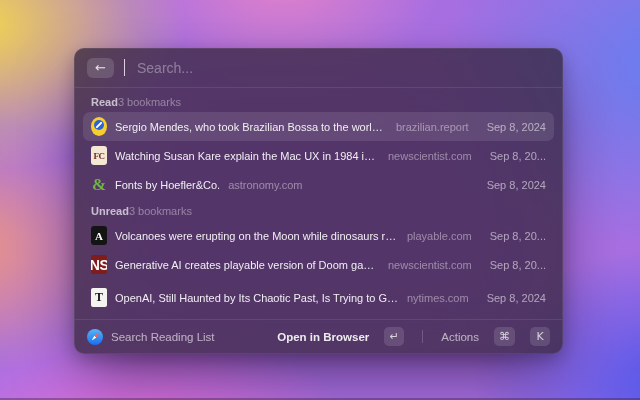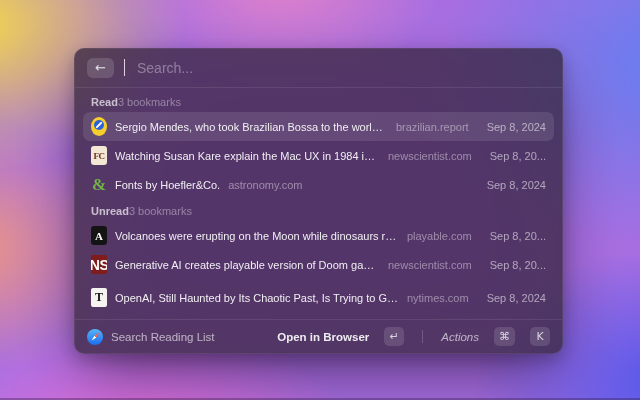--- a/index.html
+++ b/index.html
@@ -108,21 +108,21 @@
   }
   .safari-icon::after {
     content: ""; position: absolute; left: 6.5px; top: 2.5px; width: 3px; height: 11px;
     background: linear-gradient(0deg, #ffffff 50%, #ff5d4d 50%);
     clip-path: polygon(50% 0, 100% 50%, 50% 100%, 0 50%);
     transform: rotate(45deg);
   }
   .footer-cmd { font-size: 11.5px; color: rgba(255,255,255,0.62); }
   .footer-right { margin-left: auto; display: flex; align-items: center; gap: 15px; }
   .footer-action-primary { font-size: 11.5px; font-weight: 600; color: #eeecf0; }
-  .footer-action-secondary { font-size: 11.5px; color: rgba(255,255,255,0.62); font-style: italic; }
+  .footer-action-secondary { font-size: 11.5px; color: rgba(255,255,255,0.62); }
   .key-badge {
     min-width: 20px; height: 19px; padding: 0 5px; border-radius: 5px;
     background: rgba(255,255,255,0.13); color: rgba(255,255,255,0.75);
     font-size: 11px; display: flex; align-items: center; justify-content: center;
     font-family: "DejaVu Sans", sans-serif;
   }
   .vsep { width: 1px; height: 13px; background: rgba(255,255,255,0.18); margin: 0 3px; }
 </style>
 </head>
 <body>

